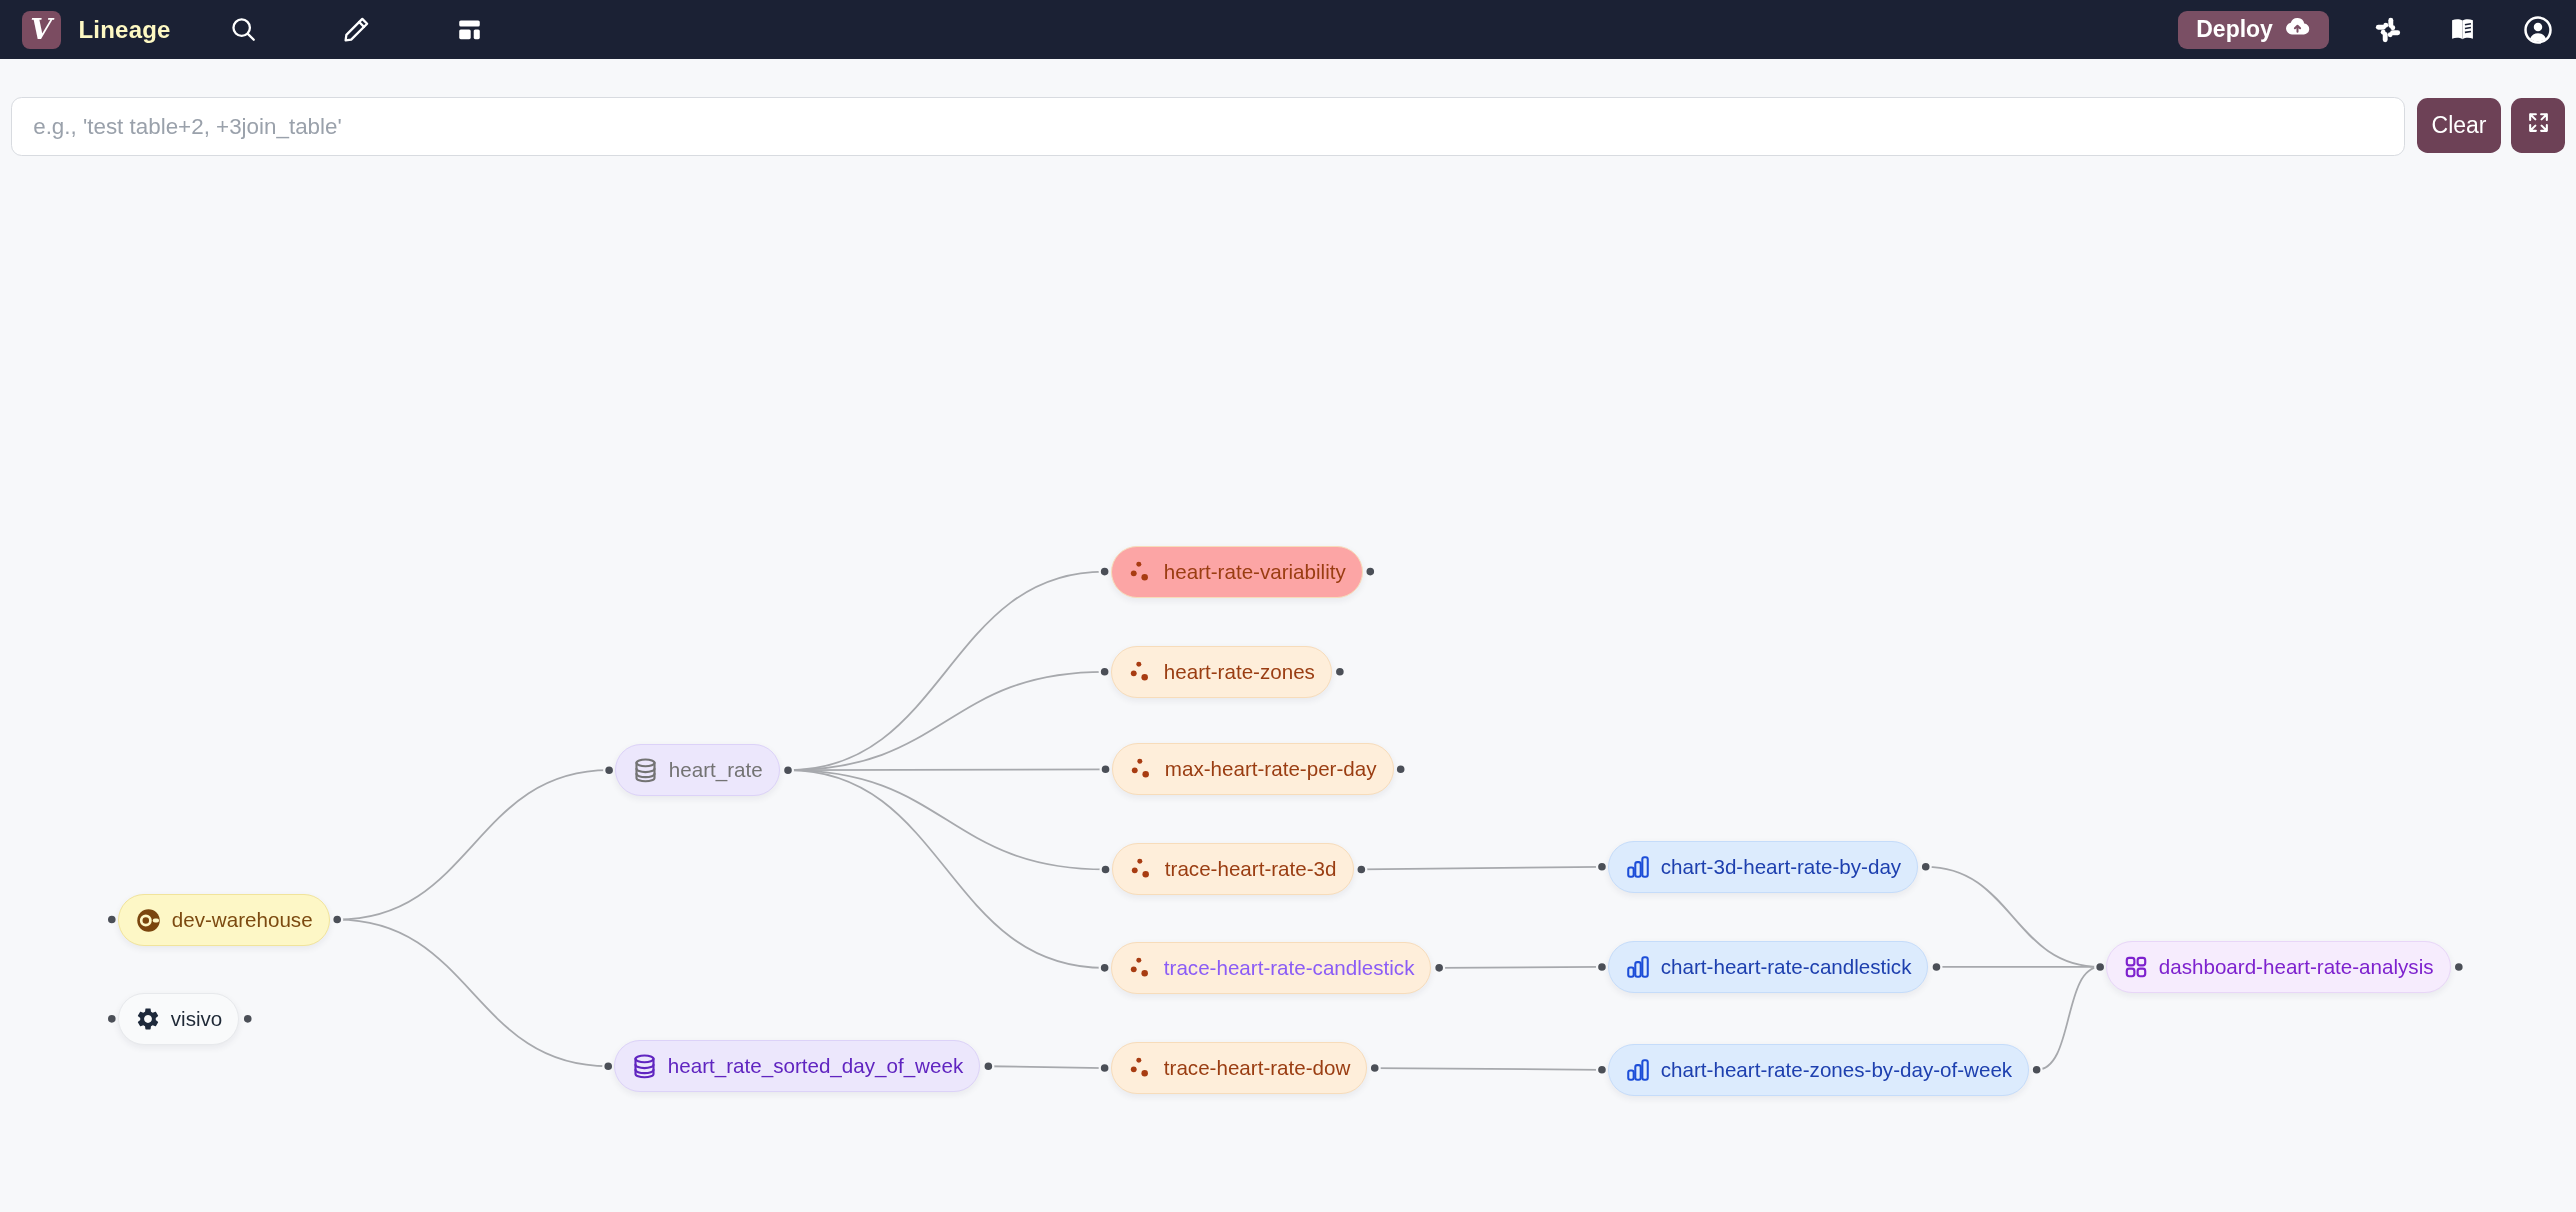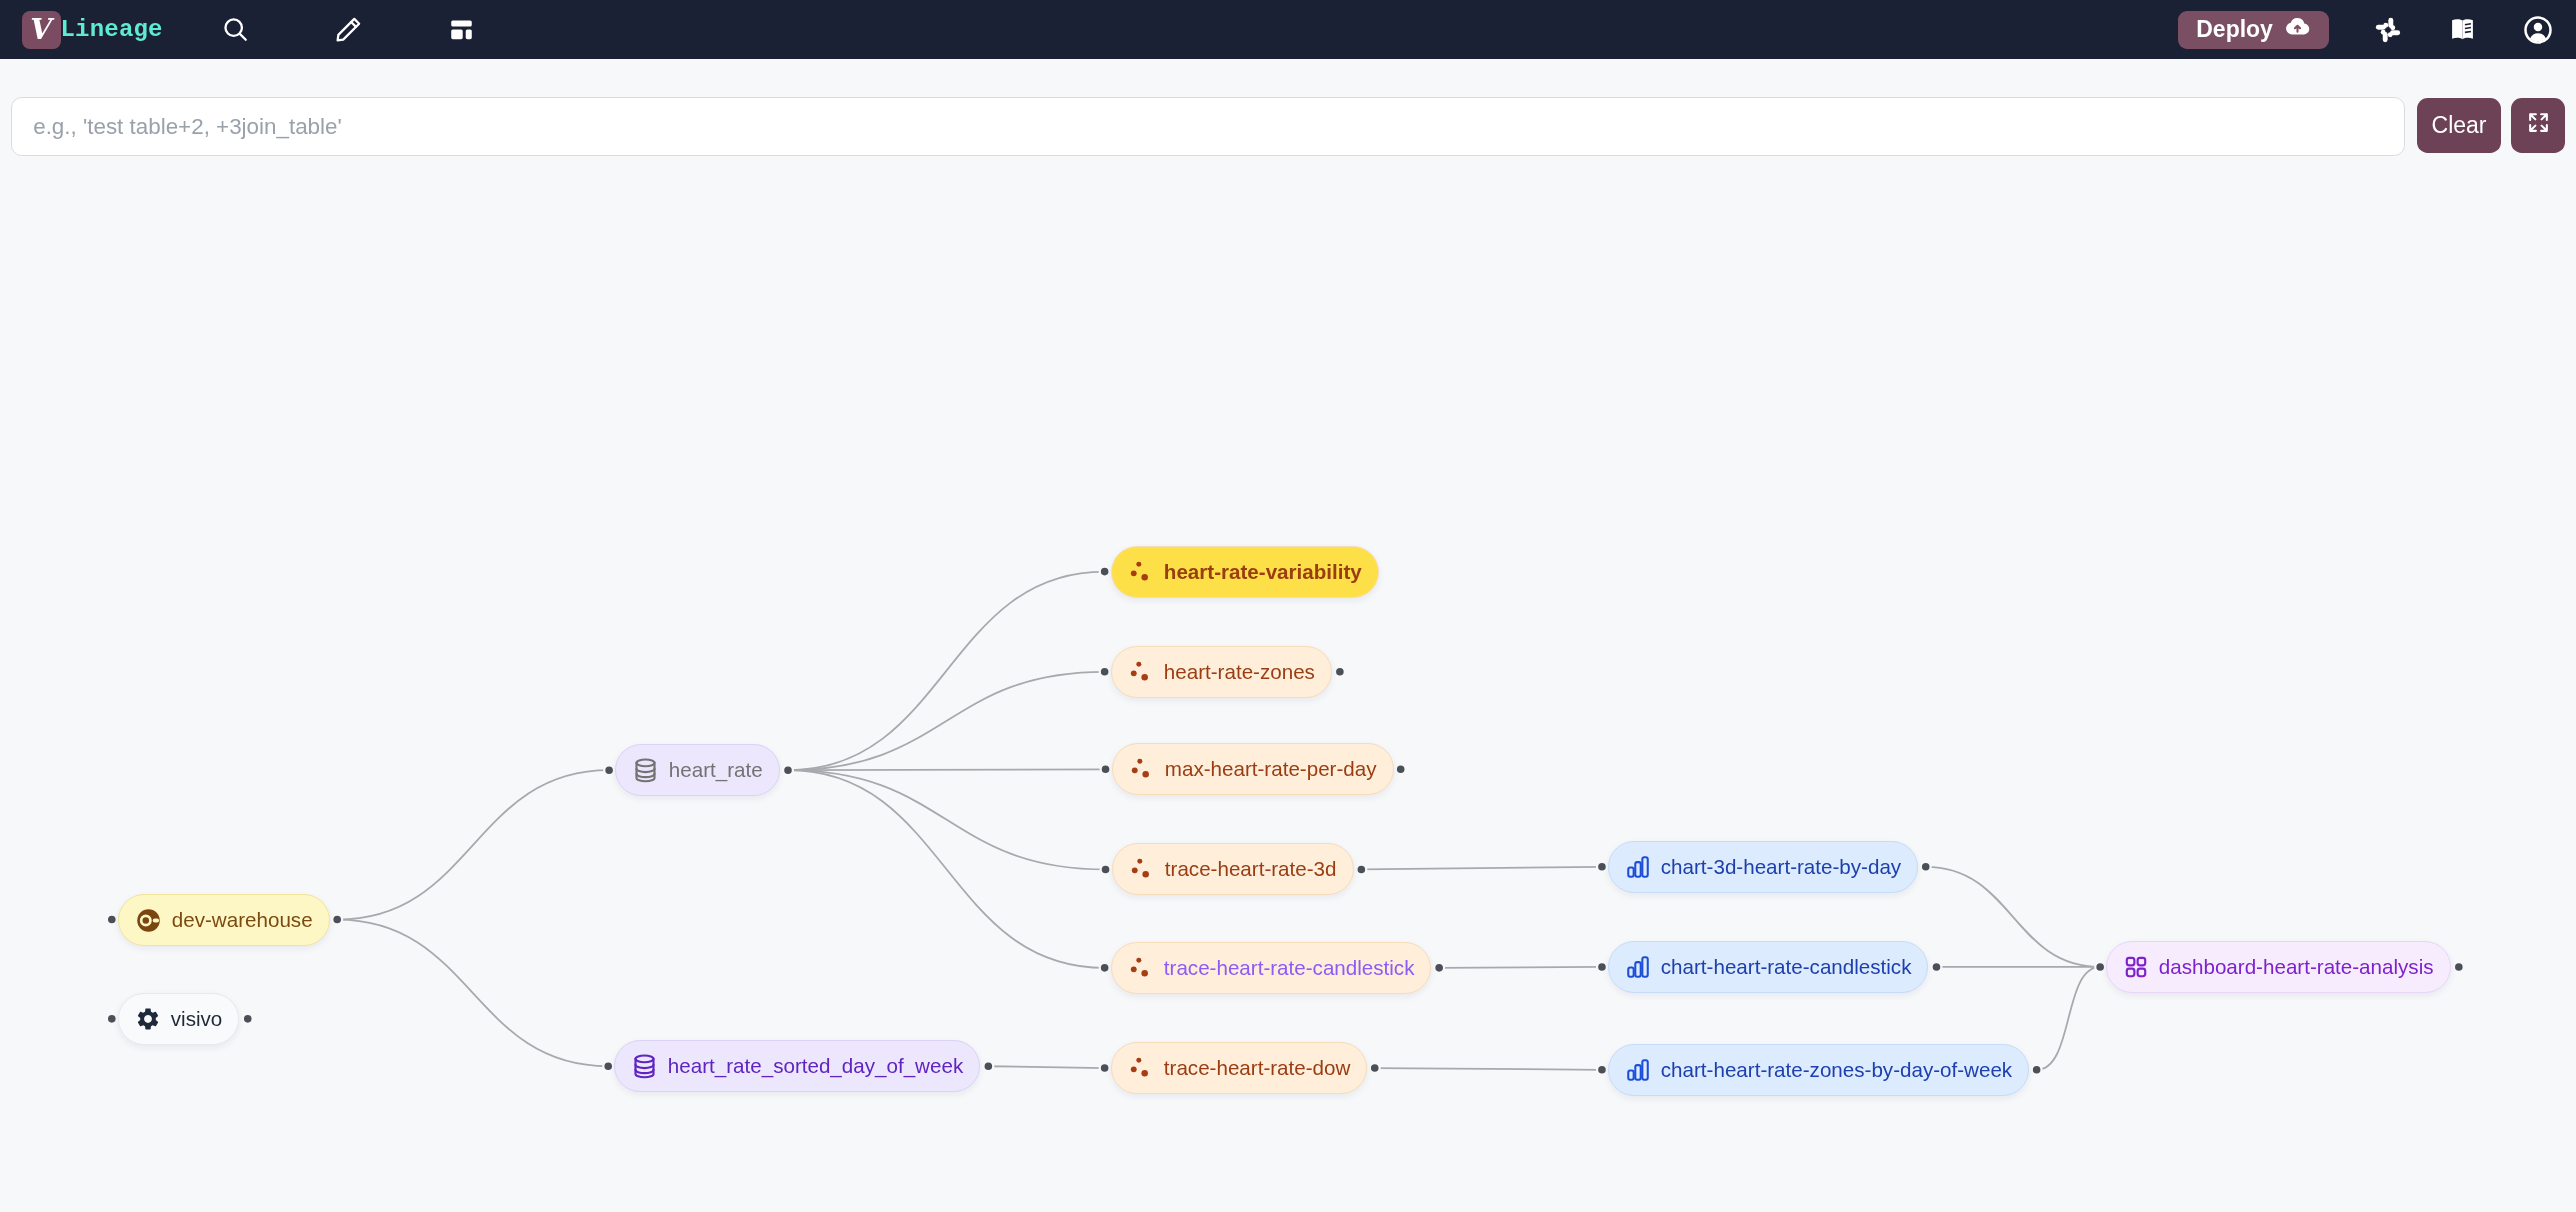--- a/index.html
+++ b/index.html
@@ -14,21 +14,21 @@
     background:#1b2134;display:flex;align-items:center;
     padding:0 22.4px 0 21.5px;box-sizing:border-box;z-index:20;
   }
   .logo{
     width:39px;height:38px;border-radius:8px;background:#7b4c61;
     display:flex;align-items:center;justify-content:center;flex:none;
     color:#ffffff;font-family:"DejaVu Serif", serif;font-style:italic;
     font-size:28px;font-weight:700;cursor:pointer;
   }
   .nav-title{
-    color:#5eead4;font-size:24px;font-weight:700;letter-spacing:0.2px;font-family:Liberation Mono, monospace;
+    margin-left:18px;color:#fef9c3;font-size:24px;font-weight:700;letter-spacing:0.2px;
   }
   .nav-icon{
     background:none;border:none;padding:0;margin:0;cursor:pointer;
     width:32px;height:32px;display:flex;align-items:center;justify-content:center;flex:none;
   }
   .nav-icon svg{display:block;}
   .ml-first{margin-left:57px;} .ml-icon{margin-left:81px;}
   .spacer{flex:1;}
   .deploy-btn{
     background:#7a4f64;border:none;border-radius:9px;cursor:pointer;
@@ -226,21 +226,21 @@
       <span>
         <svg viewBox="0 0 24 24" width="27" height="27" fill="none" stroke="currentColor" stroke-width="1.9" stroke-linecap="round">
           <ellipse cx="12" cy="5.2" rx="8" ry="3"></ellipse>
           <path d="M4 5.2v13.4c0 1.66 3.58 3 8 3s8-1.34 8-3V5.2"></path>
           <path d="M4 10.4c0 1.66 3.58 3 8 3s8-1.34 8-3"></path>
           <path d="M4 14.9c0 1.66 3.58 3 8 3s8-1.34 8-3"></path>
         </svg>
       </span>
       <span>heart_rate_sorted_day_of_week</span>
     </div>
-    <div class="node" style="left: 1111px; top: 546px; background: #fde047; border-color: rgb(247, 220, 186); color: rgb(154, 61, 18); font-weight: bold;">
+    <div class="node" style="left: 1111px; top: 546px; background: #fca5a5; border-color: rgb(247, 220, 186); color: rgb(154, 61, 18);">
       <span>
         <svg viewBox="0 0 24 24" width="26" height="26" fill="#a83c12">
           <circle cx="10" cy="4.8" r="2.3"></circle>
           <circle cx="5.3" cy="13.2" r="2.7"></circle>
           <circle cx="15.4" cy="16.9" r="3"></circle>
         </svg>
       </span>
       <span>heart-rate-variability</span>
     </div>
     <div class="node" style="left: 1111px; top: 646px; background: rgb(254, 238, 218); border-color: rgb(247, 220, 186); color: rgb(154, 61, 18);">

